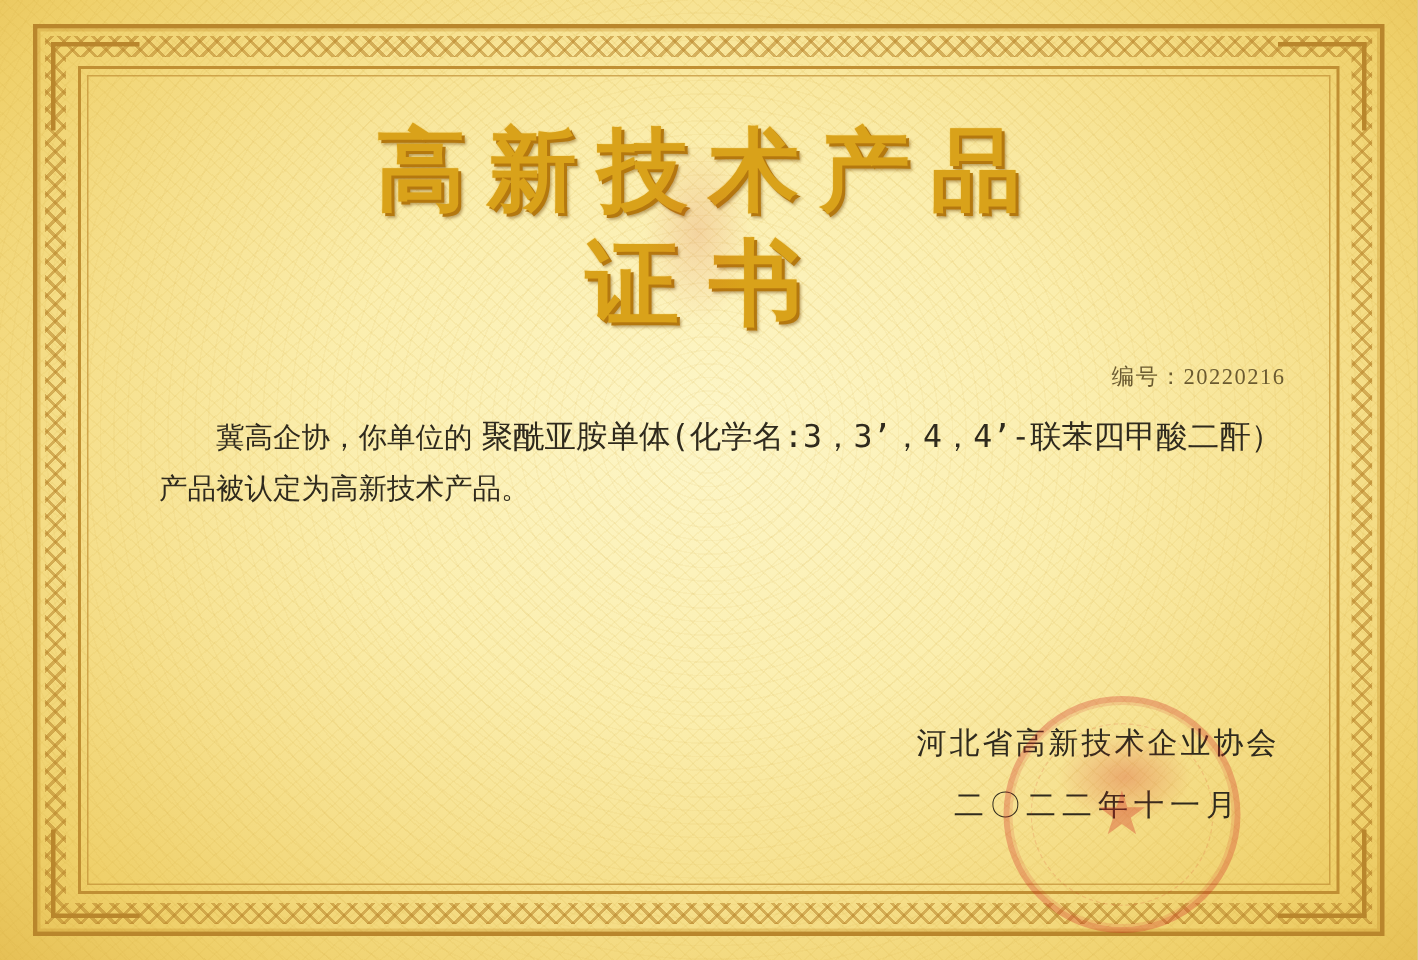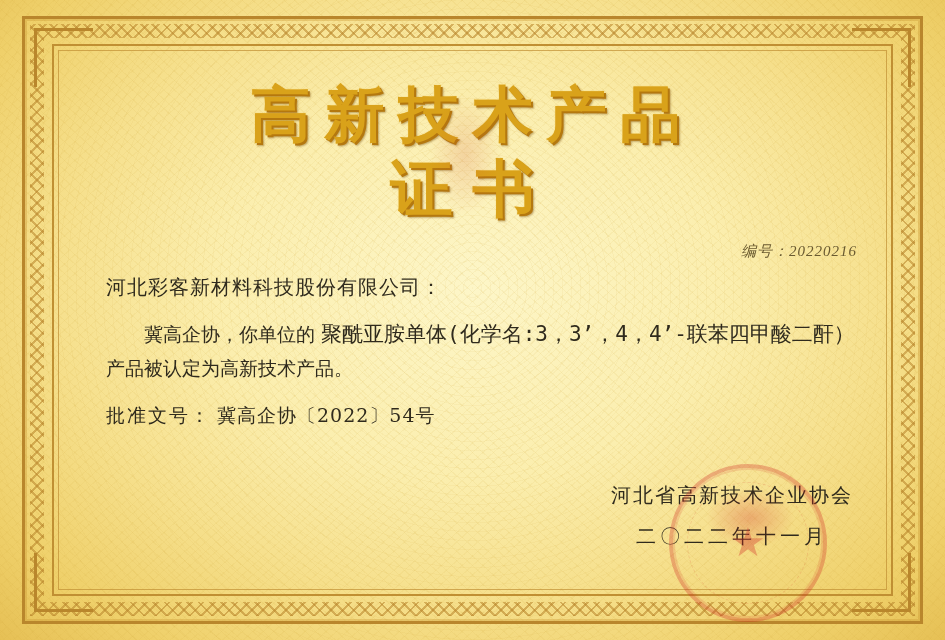--- a/index.html
+++ b/index.html
@@ -93,21 +93,20 @@
   .title-line2 { font-size: 62px; margin-top: 14px; letter-spacing: 20px; }
 
   .serial {
     position: absolute;
     right: 18px;
     top: 180px;
     font-size: 15px;
     color: #6a5a30;
     font-family: "Liberation Serif", serif;
     letter-spacing: 1px;
-    font-style: italic;
   }
 
   .body-text {
     position: absolute;
     left: 36px;
     right: 20px;
     top: 212px;
     color: #3a3324;
     font-family: "DejaVu Serif", "Liberation Serif", serif;
   }
@@ -225,31 +224,27 @@
     <div class="title-block">
       <div class="title-line1">高新技术产品</div>
       <div class="title-line2">证书</div>
     </div>
 
     <div class="serial">
       <span>编号：</span><span>20220216</span>
     </div>
 
     <div class="body-text">
-      <div class="recipient">河北彩客新材料科技股份有限公司：</div>
 
       <div class="para">
         <span>冀高企协，你单位的</span>
         <span class="prod">聚酰亚胺单体(化学名:3，3’，4，4’-联苯四甲酸二酐）</span>
         <span>产品被认定为高新技术产品。</span>
       </div>
 
-      <div class="field">
-        <span>批准文号：</span><span class="val">冀高企协〔2022〕54号</span>
-      </div>
 
     </div>
 
     <div class="issuer">
       <div class="org">河北省高新技术企业协会</div>
       <div class="date">二〇二二年十一月</div>
     </div>
   </div>
 
   <div class="seal">

